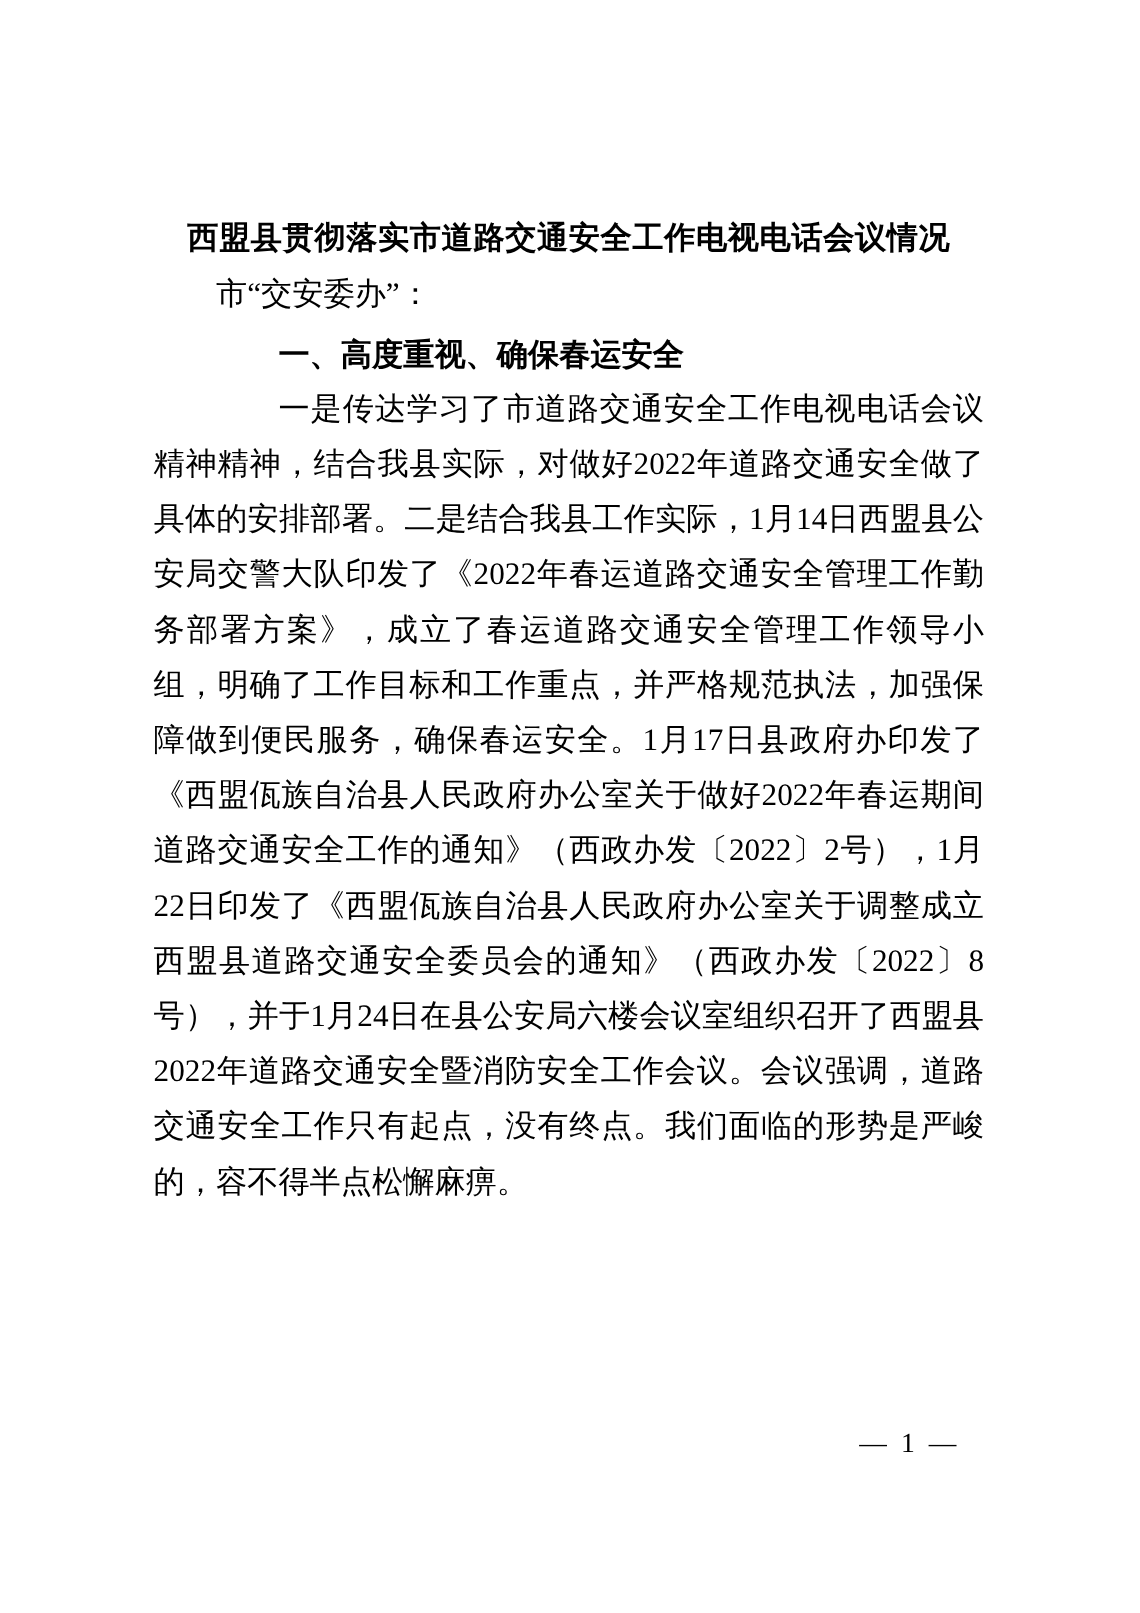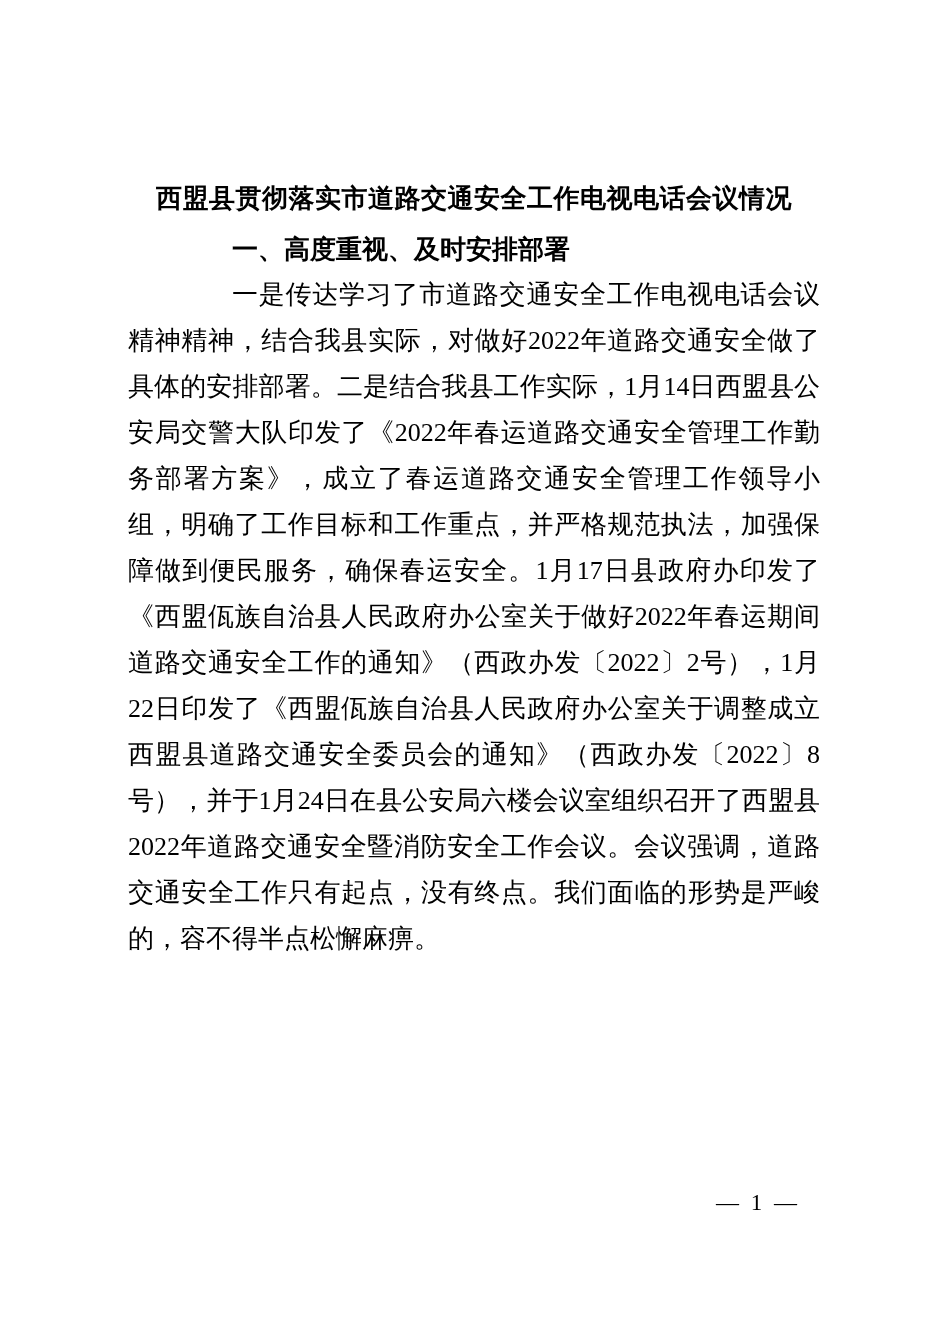--- a/index.html
+++ b/index.html
@@ -62,17 +62,18 @@
     color: #000000;
     font-family: "Liberation Serif", serif;
   }
 </style>
 </head>
 <body>
 
 <div class="page">
   <div class="content">
     <h1 class="doc-title">西盟县贯彻落实市道路交通安全工作电视电话会议情况</h1>
-    <h2 class="section-heading">一、高度重视、及时安排部署</h2>
+    <p class="salutation">市“交安委办”：</p>
+    <h2 class="section-heading">一、高度重视、确保春运安全</h2>
     <p class="body-para">一是传达学习了市道路交通安全工作电视电话会议精神精神，结合我县实际，对做好2022年道路交通安全做了具体的安排部署。二是结合我县工作实际，1月14日西盟县公安局交警大队印发了《2022年春运道路交通安全管理工作勤务部署方案》，成立了春运道路交通安全管理工作领导小组，明确了工作目标和工作重点，并严格规范执法，加强保障做到便民服务，确保春运安全。1月17日县政府办印发了《西盟佤族自治县人民政府办公室关于做好2022年春运期间道路交通安全工作的通知》（西政办发〔2022〕2号），1月22日印发了《西盟佤族自治县人民政府办公室关于调整成立西盟县道路交通安全委员会的通知》（西政办发〔2022〕8号），并于1月24日在县公安局六楼会议室组织召开了西盟县2022年道路交通安全暨消防安全工作会议。会议强调，道路交通安全工作只有起点，没有终点。我们面临的形势是严峻的，容不得半点松懈麻痹。</p>
   </div>
   <div class="page-number">— 1 —</div>
 </div>
 
 </body></html>

